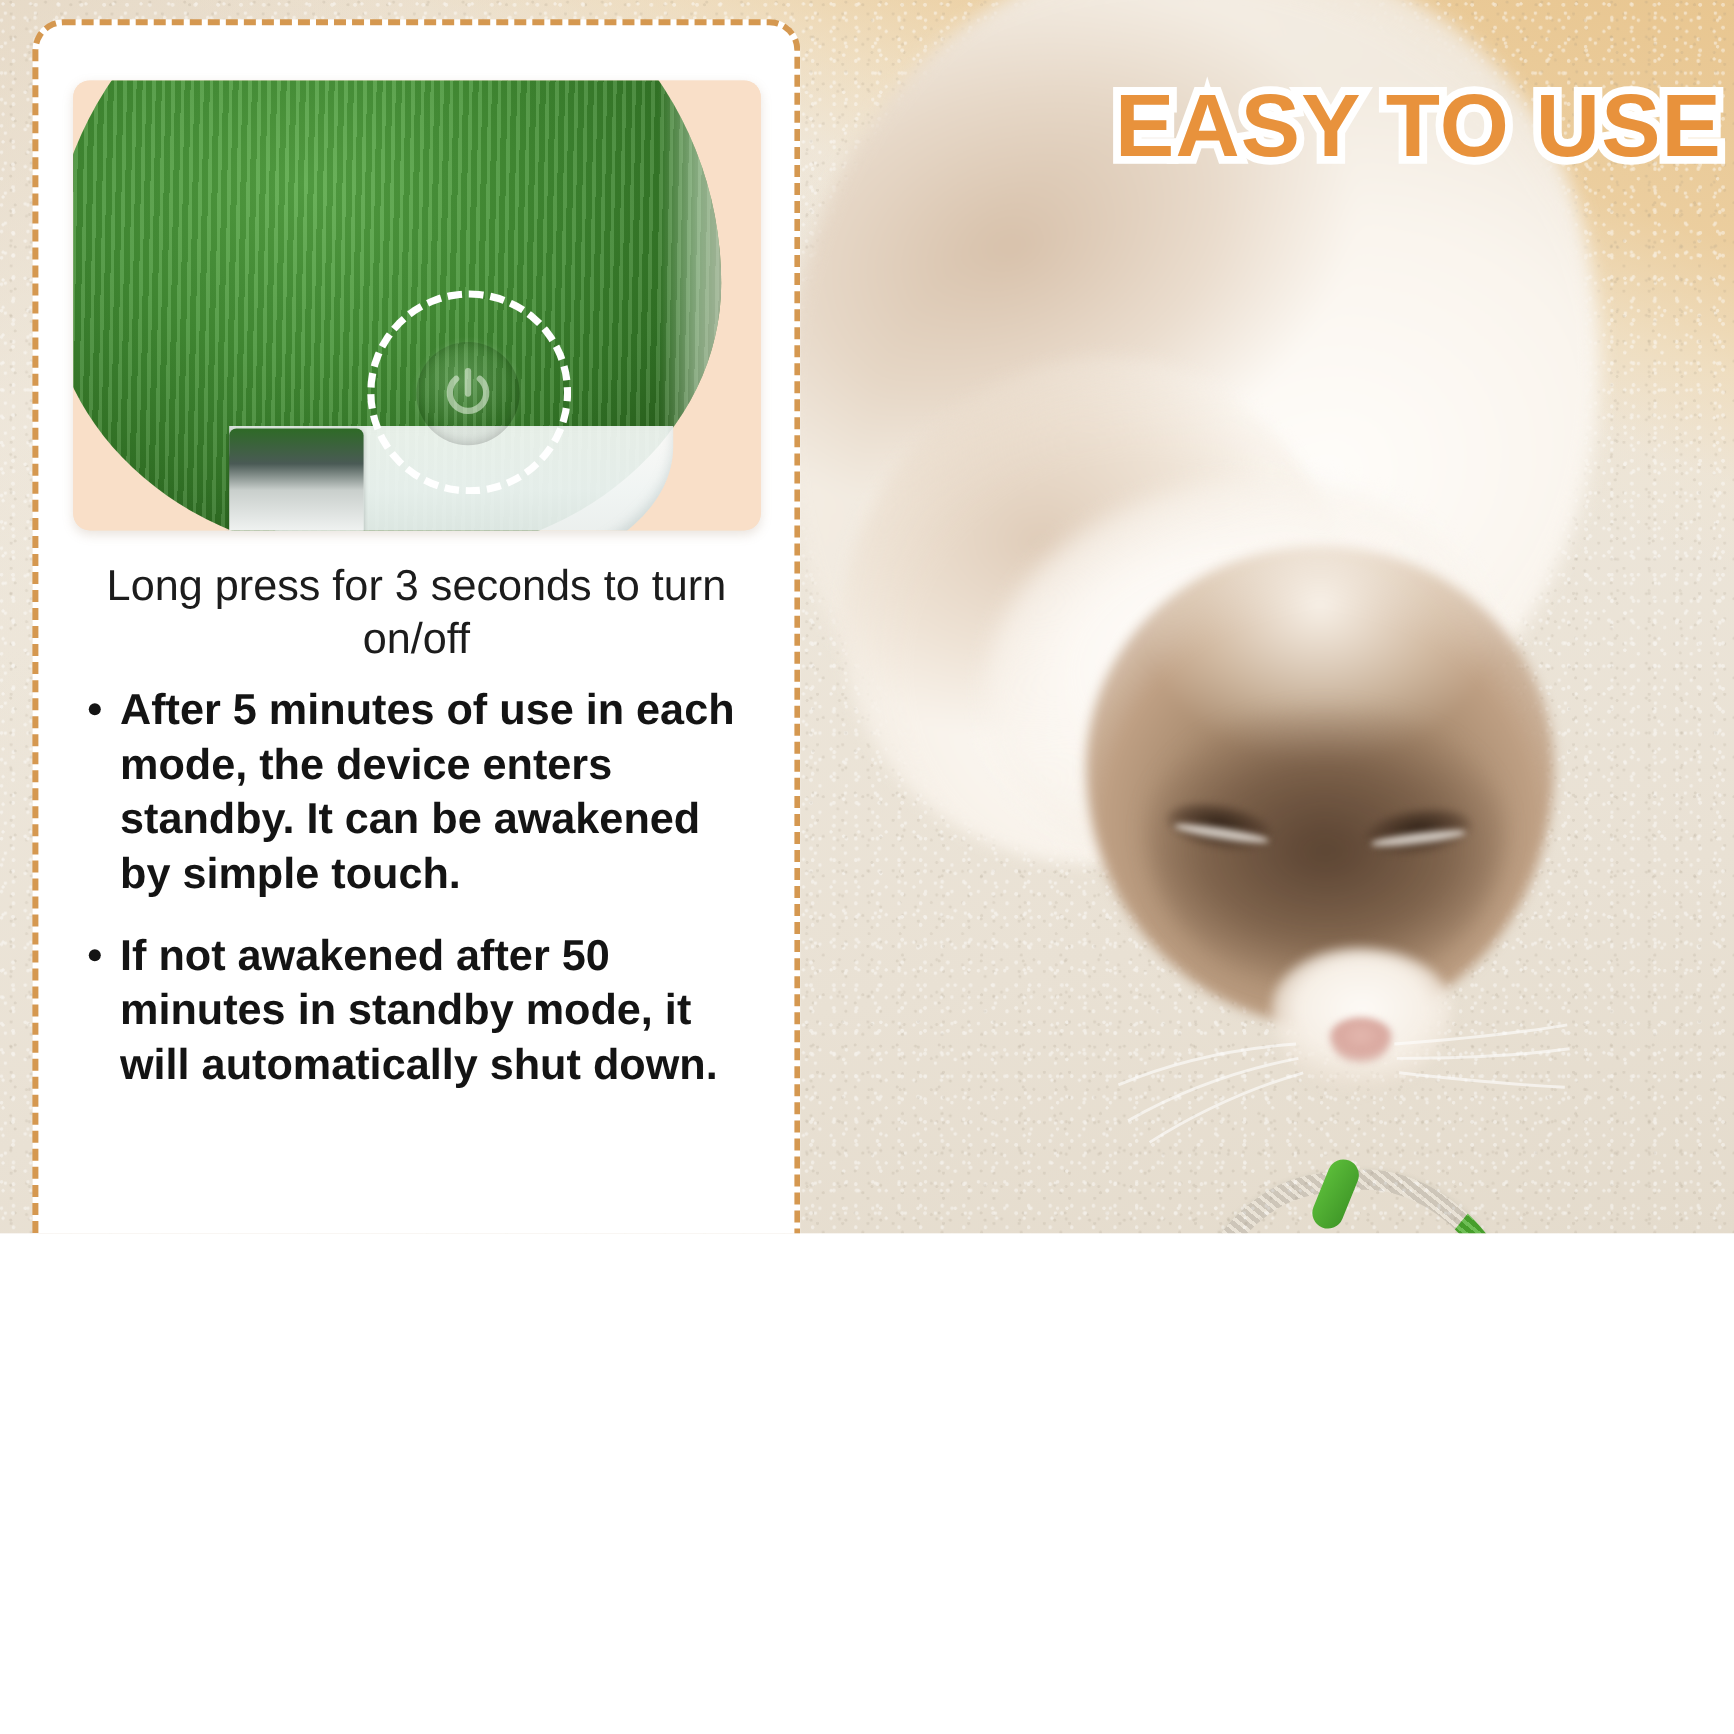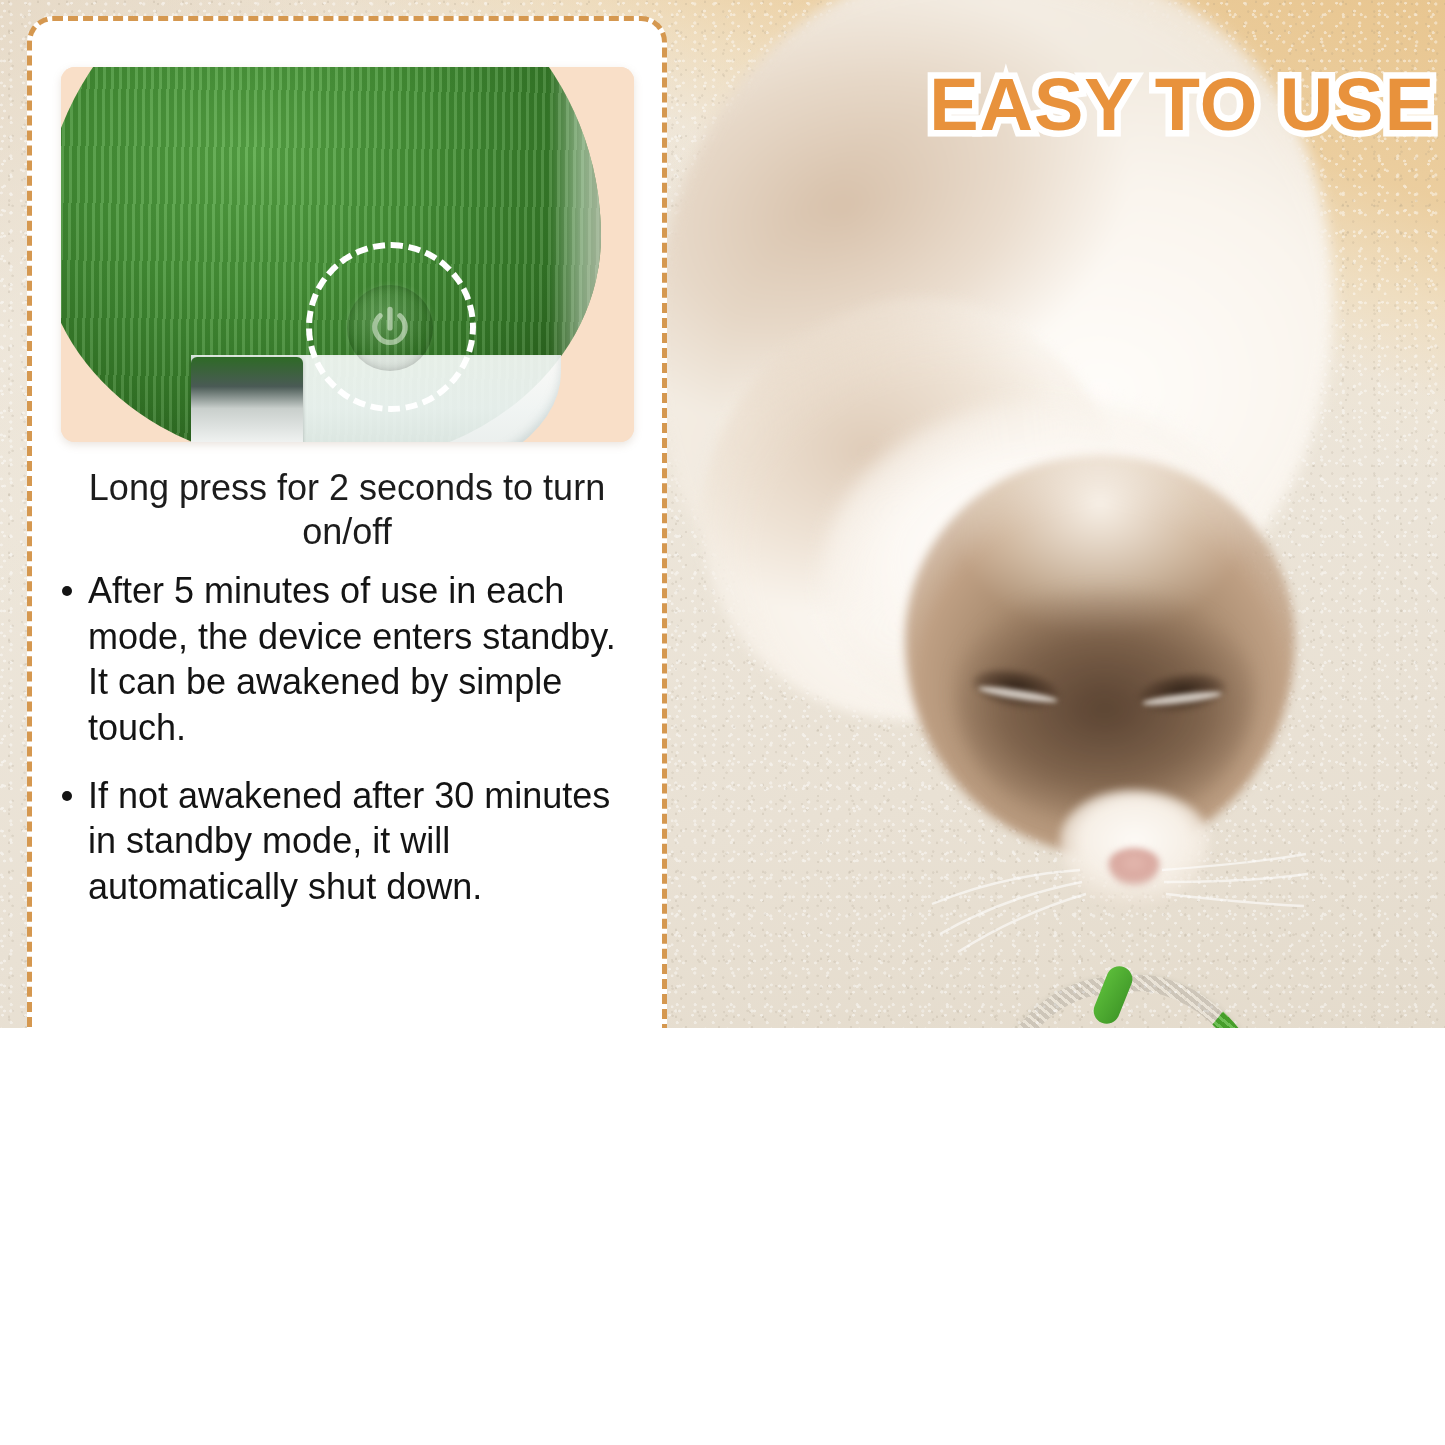--- a/index.html
+++ b/index.html
@@ -339,21 +339,21 @@
 
   .section-title {
     margin: 74px 0 12px 4px;
     font-size: 38px;
     font-weight: 700;
     letter-spacing: -0.5px;
     color: #E8923C;
     white-space: nowrap;
   }
 
-  .bullets { margin: 0; padding: 0; list-style: none; }
+  .bullets { margin: 12px; padding: 0; list-style: none; font-weight: bold; }
   .bullet {
     position: relative;
     padding-left: 30px;
     margin-top: 22px;
     font-size: 36px;
     line-height: 1.27;
     color: #141414;
   }
   .bullet:first-child { margin-top: 14px; }
   .bullet-dot {
@@ -432,29 +432,29 @@
         <svg width="56" height="56" viewBox="0 0 48 48" aria-hidden="true">
           <g fill="none" stroke="#E8F3E2" stroke-width="4.5" stroke-linecap="round">
             <path d="M15.5 13.5 A 13 13 0 1 0 32.5 13.5"></path>
             <line x1="24" y1="8" x2="24" y2="24"></line>
           </g>
         </svg>
       </div>
       <div class="power-dash-circle"></div>
     </div>
 
-    <div class="caption">Long press for 2 seconds to turn on/off</div>
+    <div class="caption">Long press for 3 seconds to turn on/off</div>
 
 
     <ul class="bullets">
       <li class="bullet">
         <span class="bullet-dot"></span>
         <span>After 5 minutes of use in each mode, the device enters standby. It can be awakened by simple touch.</span>
       </li>
       <li class="bullet">
         <span class="bullet-dot"></span>
-        <span>If not awakened after 30 minutes in standby mode, it will automatically shut down.</span>
+        <span>If not awakened after 50 minutes in standby mode, it will automatically shut down.</span>
       </li>
     </ul>
 
   </div>
 
 </div>
 
 </body></html>

